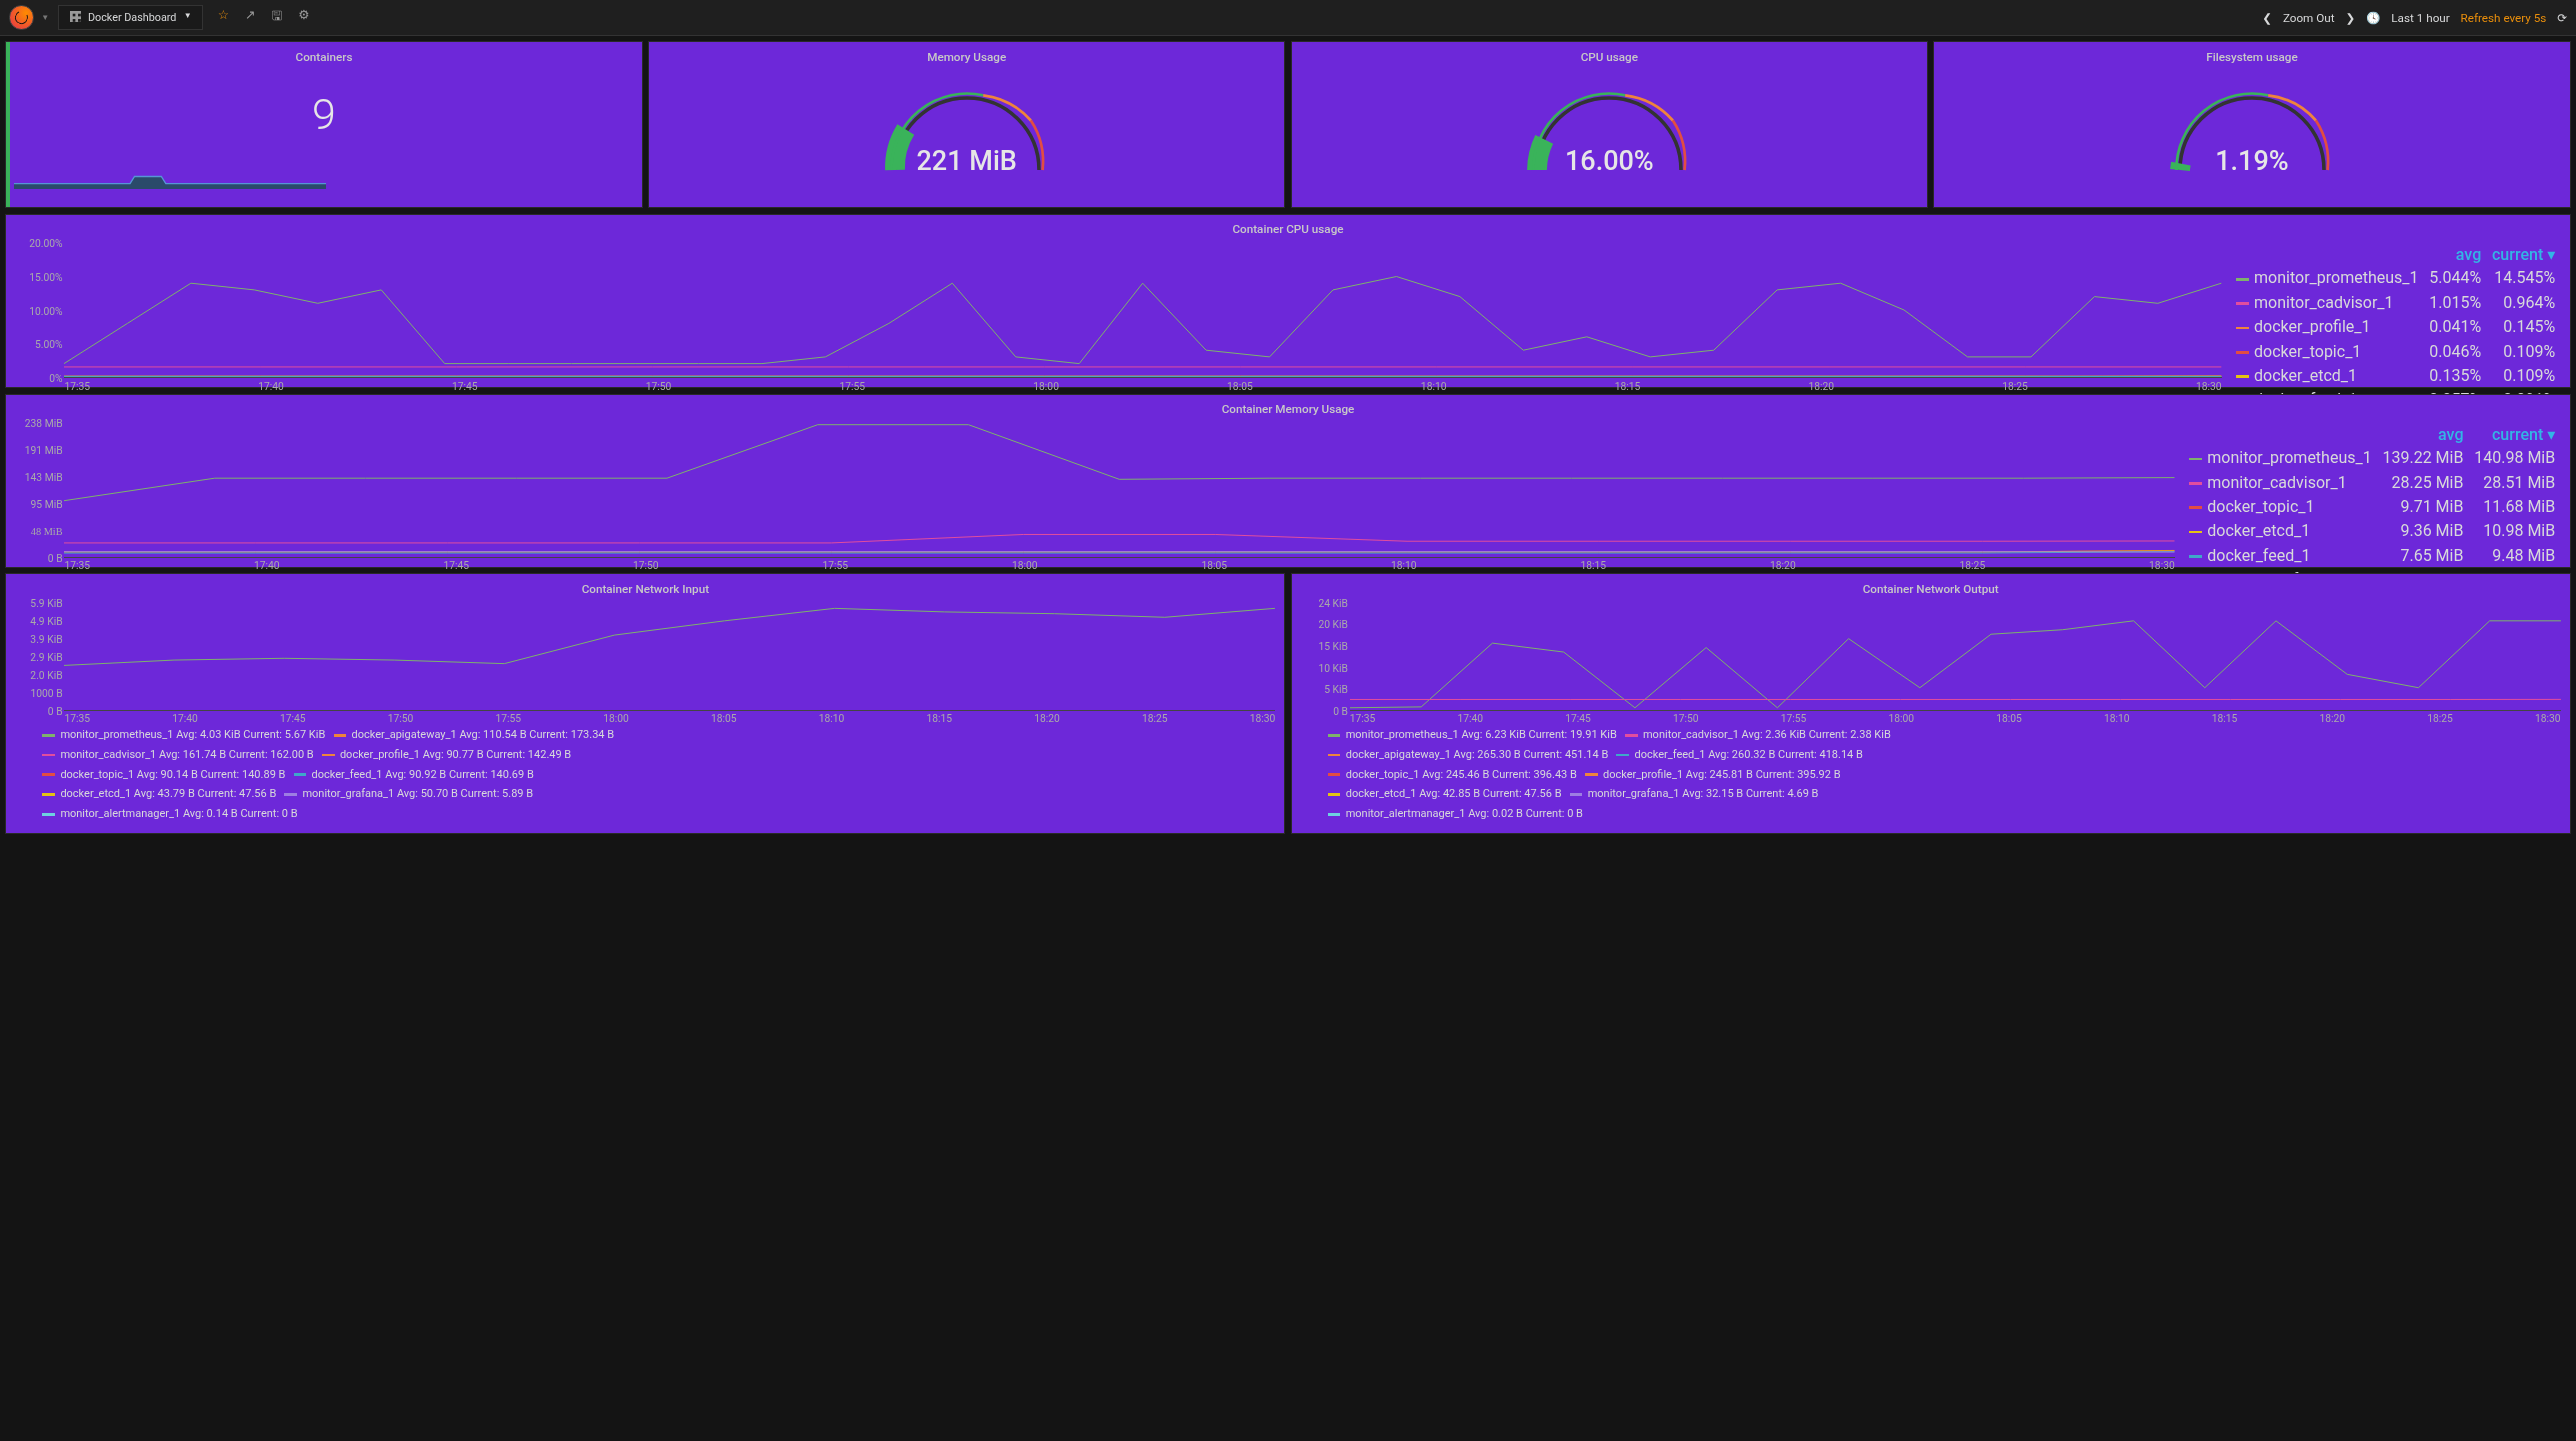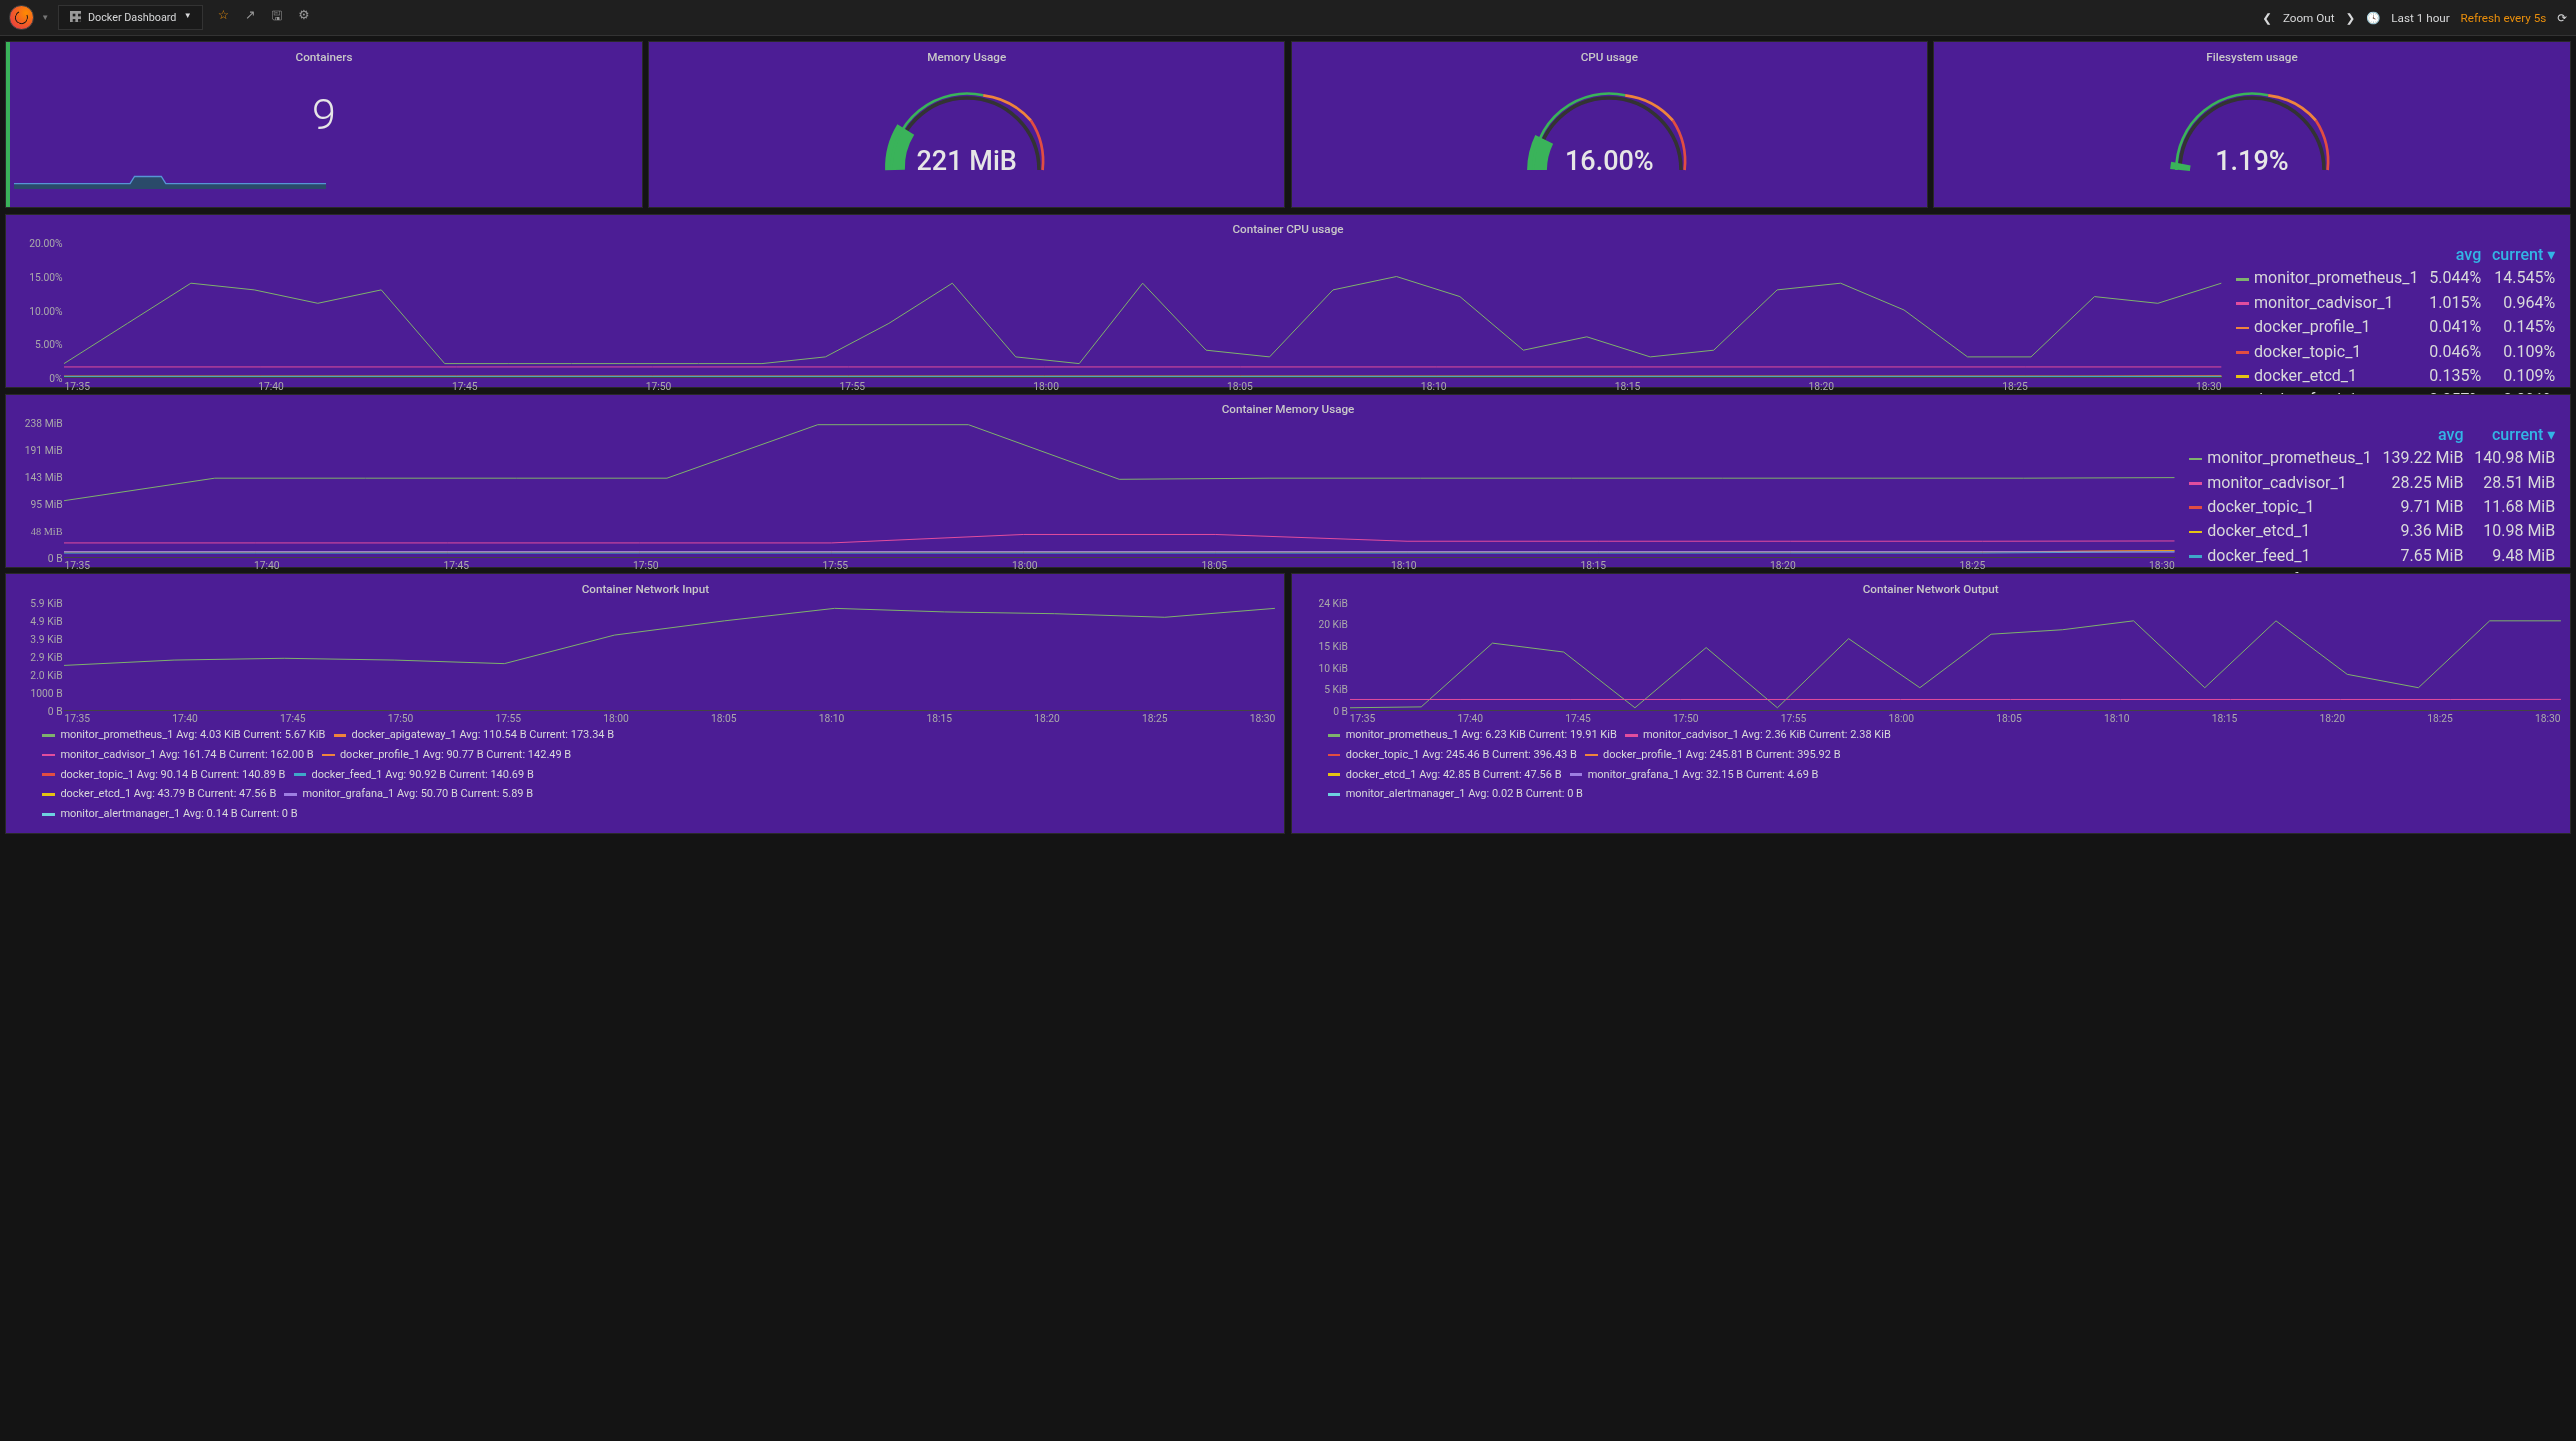--- a/index.html
+++ b/index.html
@@ -7,21 +7,21 @@
 .topbar{background:#1f1f1f;height:36px;display:flex;align-items:center;padding:0 9px;border-bottom:0.9px solid #333}
 .logo{width:25px;height:25px;border-radius:50%;background:radial-gradient(circle at 70% 30%,#ff8c00,#e52e4d);display:flex;align-items:center;justify-content:center;margin-right:7.2px;border:1.8px solid #444}
 .logo-inner{width:12.6px;height:12.6px;border:1.8px solid #141414;border-top-color:transparent;border-radius:50%;transform:rotate(20deg)}
 .dash-sel{background:#1a1a1a;border:0.9px solid #333;padding:5.4px 10.8px;display:flex;align-items:flex-start;gap:7.2px;cursor:pointer}
 .grid-icon{display:inline-block;width:10.8px;height:10.8px;background:linear-gradient(#999 50%,transparent 50%),linear-gradient(90deg,#999 50%,transparent 50%);background-size:5.4px 5.4px}
 .caret{font-size:8px}
 .tb-icons{display:flex;gap:16px;margin-left:14.4px;color:#999;font-size:12.6px}
 .tb-right{margin-left:auto;display:flex;align-items:center;gap:10.8px;font-size:11.7px}
 .orange{color:#e98e0b}
 .grid{padding:5.4px 5.4px 0;display:grid;grid-template-columns:repeat(4,1fr);gap:5.4px}
-.panel{background:#4c1d95;border:0.9px solid #292929}
+.panel{background:#6d28d9;border:0.9px solid #292929}
 .ptitle{text-align:center;font-weight:500;color:#c8c8c8;padding:7.2px 0;font-size:11.7px}
 .row1 .panel{height:167px}
 .bignum{font-size:43px;font-weight:300;text-align:center;margin-top:18px;color:#e6e6e6}
 .spark{margin:25px 7.2px 7.2px;height:25px}
 .gauge-wrap{position:relative;height:117px}
 .gauge{display:block;margin:0 auto}
 .gauge-val{position:absolute;bottom:10.8px;width:100%;text-align:center;font-size:27px;font-weight:500;color:#e6e6e6}
 .wide{grid-column:1/5}
 .chart{display:flex;padding:0 9px 9px}
 .plot{flex:1;position:relative}
@@ -357,19 +357,20 @@
             <span>18:10</span>
             <span>18:15</span>
             <span>18:20</span>
             <span>18:25</span>
             <span>18:30</span>
           </div>
       </div>
     </div>
     <div class="net-legend" id="leg-no">
         <div><span class="net-item"><span class="swatch" style="background:#7eb26d"></span>monitor_prometheus_1 Avg: 6.23 KiB Current: 19.91 KiB</span> &nbsp; <span class="net-item"><span class="swatch" style="background:#e24d9e"></span>monitor_cadvisor_1 Avg: 2.36 KiB Current: 2.38 KiB</span></div>
+        <div><span class="net-item"><span class="swatch" style="background:#ef843c"></span>docker_apigateway_1 Avg: 265.30 B Current: 451.14 B</span> &nbsp; <span class="net-item"><span class="swatch" style="background:#3fa8c9"></span>docker_feed_1 Avg: 260.32 B Current: 418.14 B</span></div>
         <div><span class="net-item"><span class="swatch" style="background:#e24d42"></span>docker_topic_1 Avg: 245.46 B Current: 396.43 B</span> &nbsp; <span class="net-item"><span class="swatch" style="background:#ef843c"></span>docker_profile_1 Avg: 245.81 B Current: 395.92 B</span></div>
         <div><span class="net-item"><span class="swatch" style="background:#e5c313"></span>docker_etcd_1 Avg: 42.85 B Current: 47.56 B</span> &nbsp; <span class="net-item"><span class="swatch" style="background:#9d7ee2"></span>monitor_grafana_1 Avg: 32.15 B Current: 4.69 B</span></div>
         <div><span class="net-item"><span class="swatch" style="background:#6ed0e0"></span>monitor_alertmanager_1 Avg: 0.02 B Current: 0 B</span></div>
       </div>
   </div>
 </div>
 
 
 </body></html>

